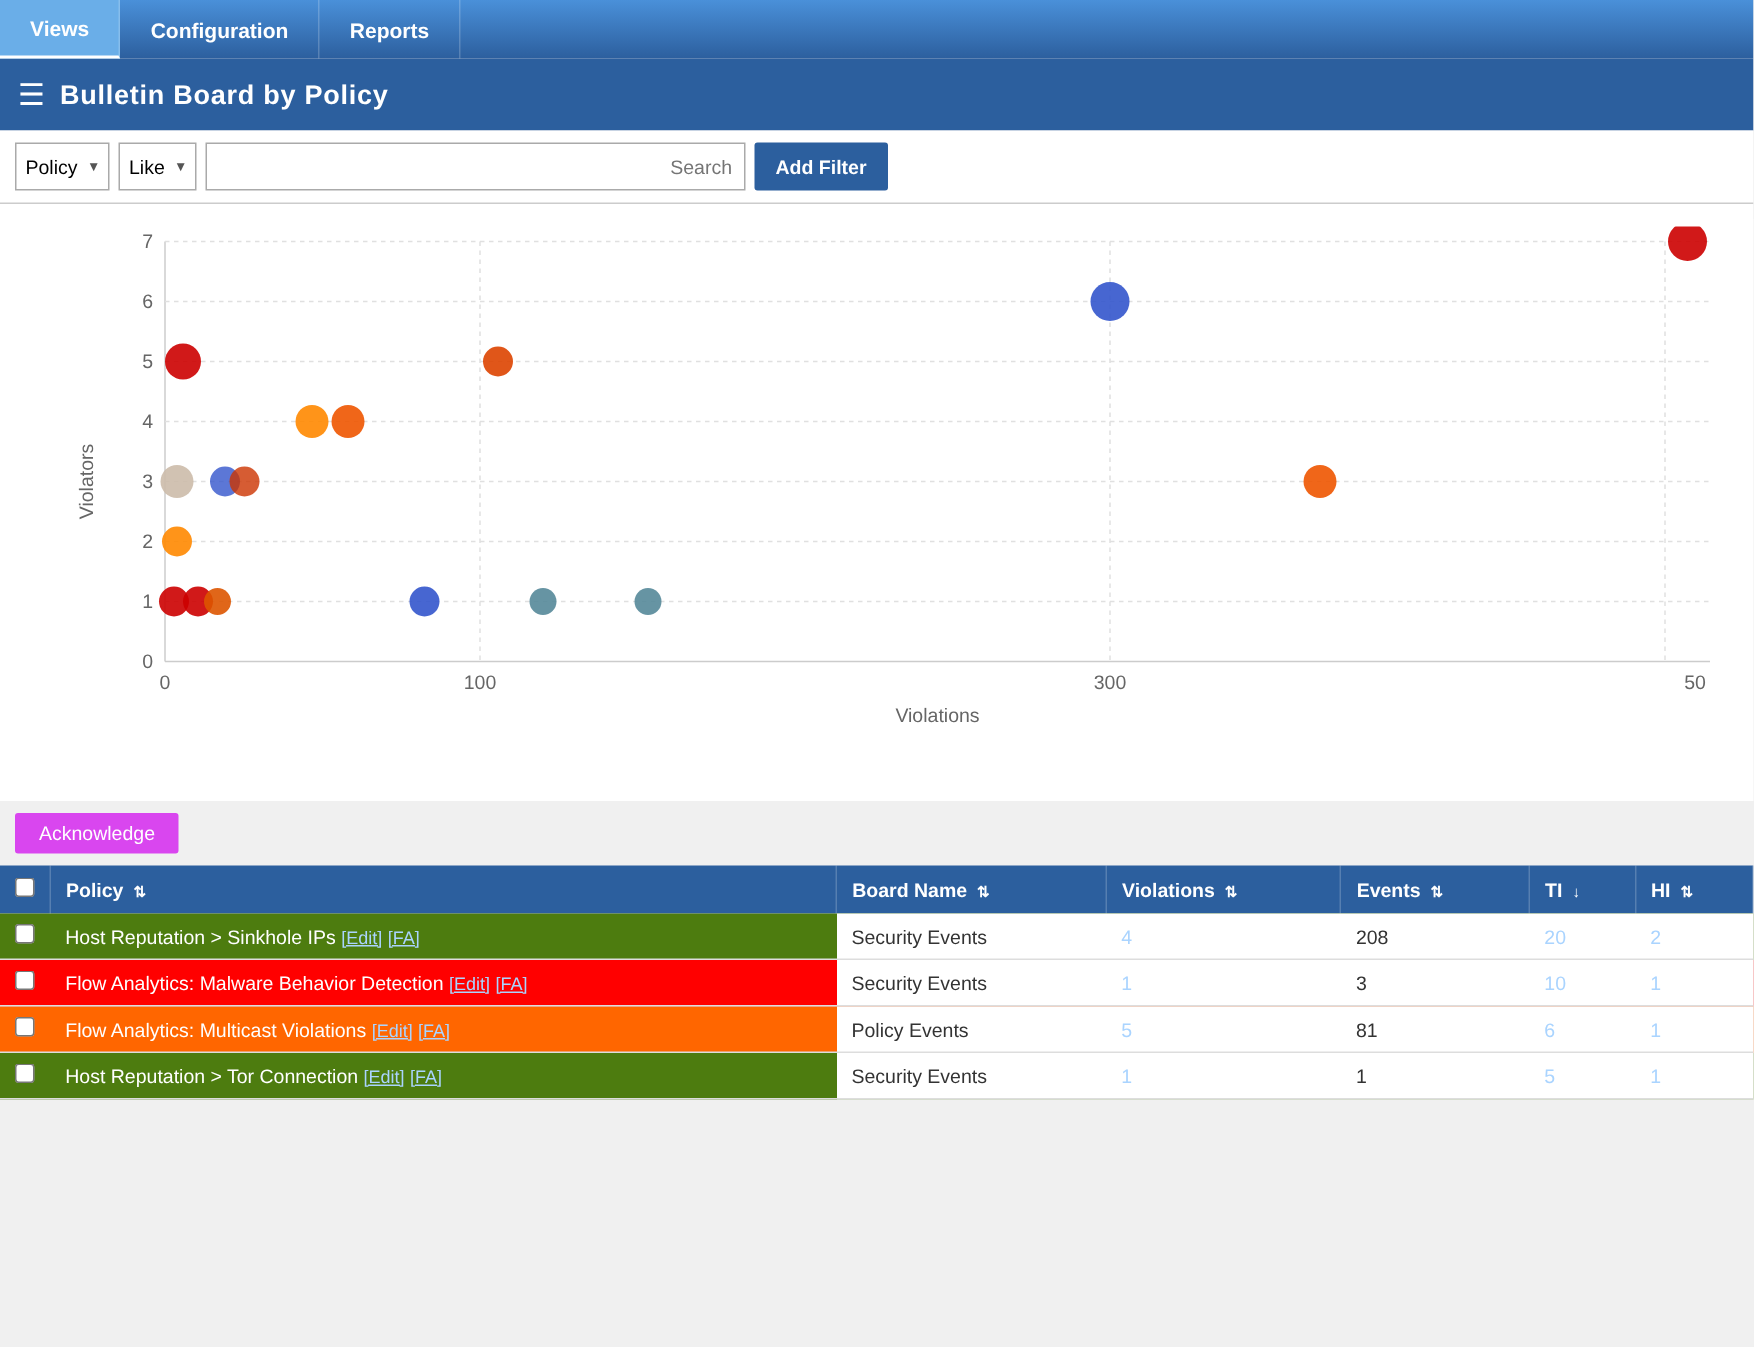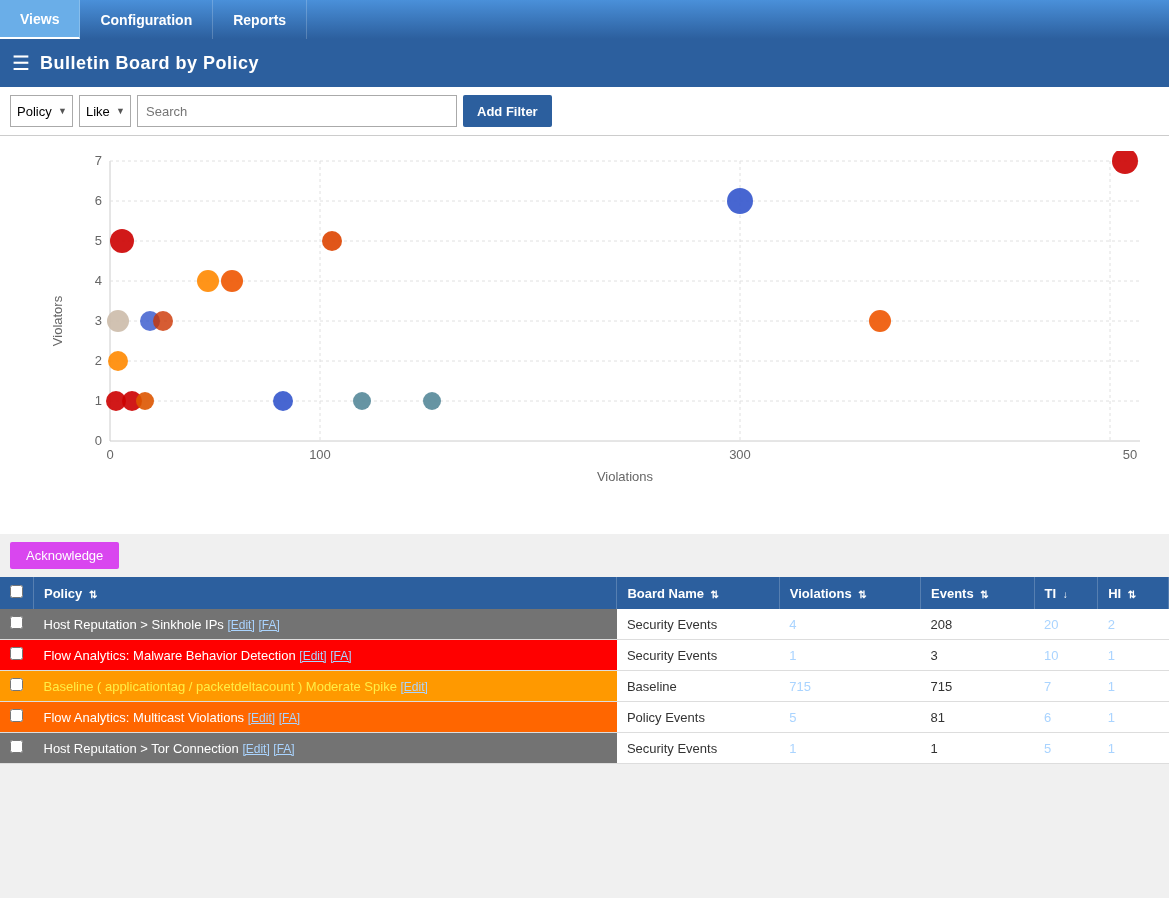--- a/index.html
+++ b/index.html
@@ -79,23 +79,24 @@
       right: 6px;
       top: 50%;
       transform: translateY(-50%);
       pointer-events: none;
       color: #555;
     }
     .search-input {
       border: 1px solid #aaa;
       padding: 4px 8px;
       height: 32px;
-      width: 320px;
+      width: 360px;
       font-size: 13px;
       color: #999;
+      text-align: right;
     }
     .add-filter-btn {
       background: #2c5f9e;
       color: white;
       border: none;
       padding: 5px 14px;
       height: 32px;
       font-size: 13px;
       font-weight: bold;
       cursor: pointer;
@@ -144,21 +145,21 @@
       font-size: 10px;
       margin-left: 3px;
     }
     .data-table tbody tr {
       border-bottom: 1px solid #ddd;
     }
     .data-table tbody td {
       padding: 7px 10px;
       vertical-align: middle;
     }
-    .row-orange-dark { background: #737373; color: white; }
+    .row-orange-dark { background: #4d7c0f; color: white; }
     .row-orange-dark td { color: white; }
     .row-red { background: #ff0000; color: white; }
     .row-red td { color: white; }
     .row-orange-light { background: #ff9900; color: white; }
     .row-orange-light td { color: white; }
 
     .row-orange-dark2 { background: #ff6600; color: white; }
     .row-orange-dark2 td { color: white; }
 
     .policy-link { color: white; text-decoration: none; }
@@ -335,35 +336,20 @@
       <span class="policy-link">Flow Analytics: Malware Behavior Detection</span>
       <a href="#" class="edit-link"> [Edit]</a>
       <a href="#" class="edit-link"> [FA]</a>
     </td>
     <td style="color:#333; background:white;">Security Events</td>
     <td style="color:#333; background:white;"><span class="num-link">1</span></td>
     <td style="color:#333; background:white;">3</td>
     <td style="color:#333; background:white;"><span class="num-link">10</span></td>
     <td style="color:#333; background:white;"><span class="num-link">1</span></td>
   </tr>
-      <tr class="row-orange-light">
-    <td class="checkbox-cell">
-      <input type="checkbox" style="">
-    </td>
-    <td>
-      <span class="policy-link-yellow">Baseline ( applicationtag / packetdeltacount ) Moderate Spike</span>
-      <a href="#" class="edit-link"> [Edit]</a>
-      
-    </td>
-    <td style="color:#333; background:white;">Baseline</td>
-    <td style="color:#333; background:white;"><span class="num-link">715</span></td>
-    <td style="color:#333; background:white;">715</td>
-    <td style="color:#333; background:white;"><span class="num-link">7</span></td>
-    <td style="color:#333; background:white;"><span class="num-link">1</span></td>
-  </tr>
       <tr class="row-orange-dark2">
     <td class="checkbox-cell">
       <input type="checkbox" style="">
     </td>
     <td>
       <span class="policy-link">Flow Analytics: Multicast Violations</span>
       <a href="#" class="edit-link"> [Edit]</a>
       <a href="#" class="edit-link"> [FA]</a>
     </td>
     <td style="color:#333; background:white;">Policy Events</td>

